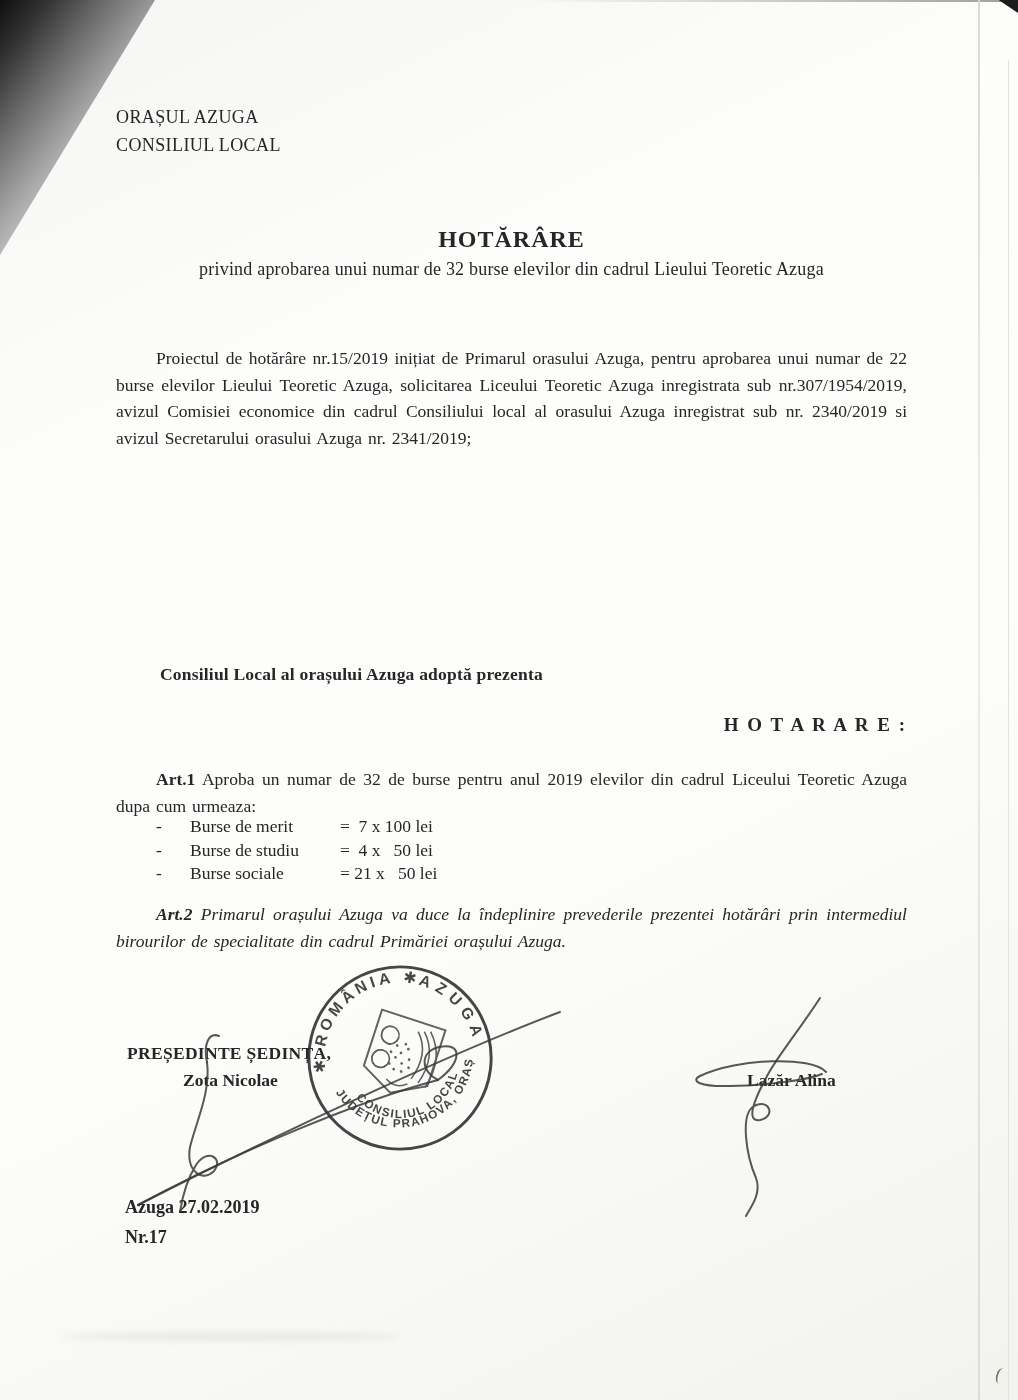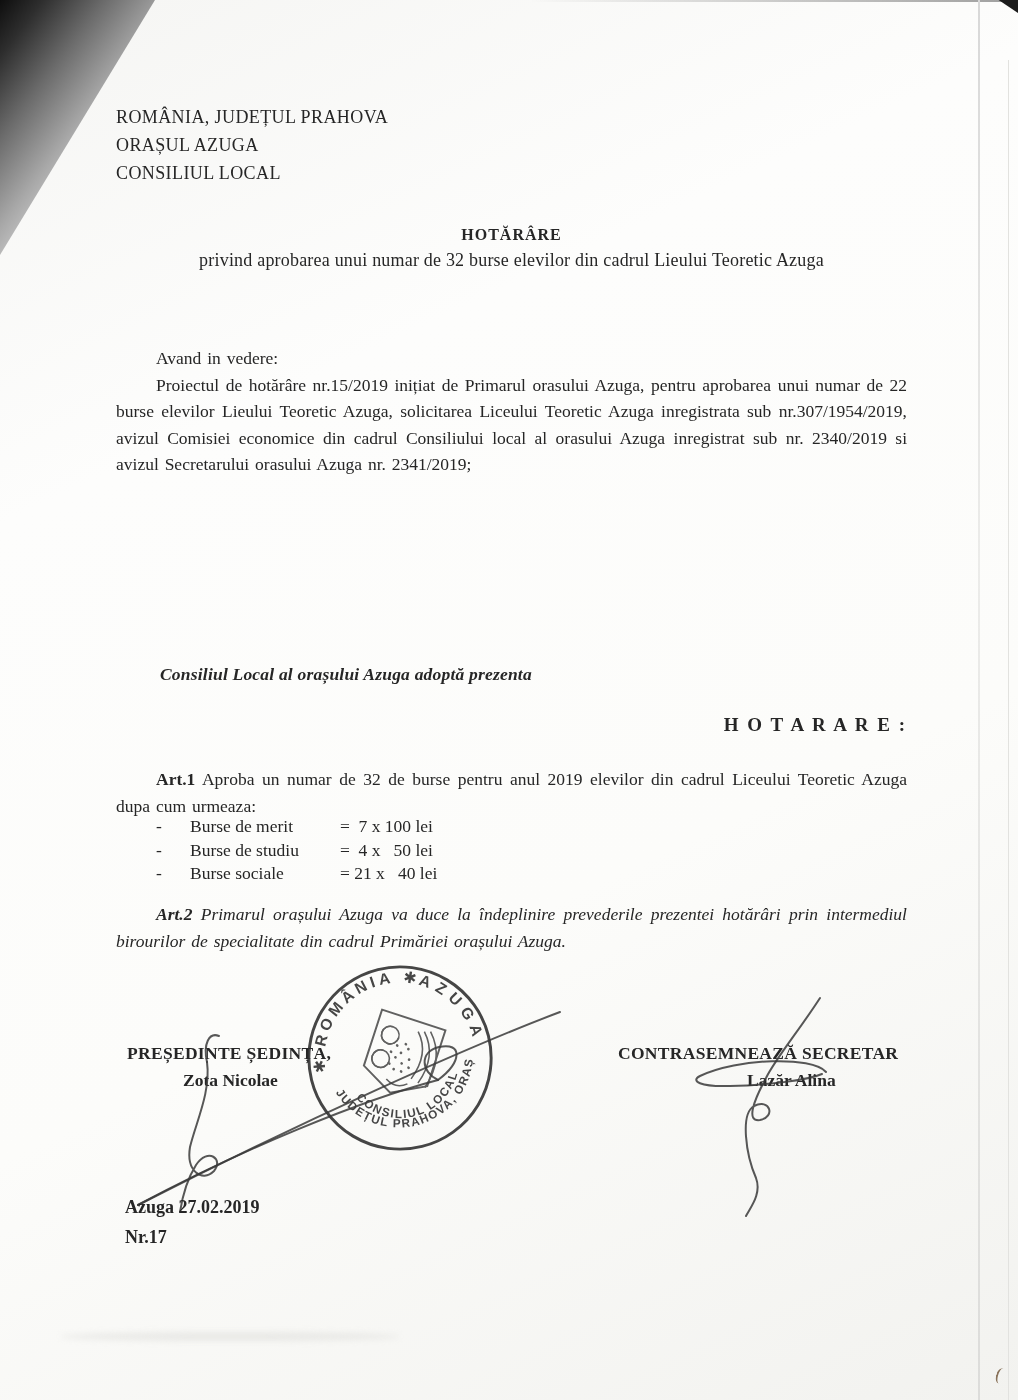--- a/index.html
+++ b/index.html
@@ -20,28 +20,28 @@
     background:linear-gradient(to bottom,#d8d8d8,#ececea 40%,#dcdcda);}
   .page-edge-line2{position:absolute;top:60px;bottom:0;right:9px;width:1px;background:#e2e2df;}
   .bottom-smudge{position:absolute;left:60px;top:1332px;width:340px;height:9px;background:#d7d7d4;
     opacity:.45;filter:blur(3px);border-radius:50%;}
   .bottom-right-mark{position:absolute;right:12px;top:1368px;width:8px;height:16px;
     border-left:2.5px solid #6f5335;border-radius:70% 30% 40% 60%;transform:rotate(14deg);opacity:.8;}
   
   .abs{position:absolute;}
   .header{left:116px;top:103px;font-size:18px;line-height:28px;letter-spacing:.4px;}
   .title-block{left:116px;top:226px;width:791px;text-align:center;}
-  .doc-title{font-weight:bold;font-size:16px;letter-spacing:1px;}
+  .doc-title{font-weight:bold;font-size:24px;letter-spacing:1px;}
   .doc-subtitle{font-size:18px;margin-top:6px;letter-spacing:.2px;}
   .body-text{font-size:17.5px;line-height:26.5px;text-align:justify;word-spacing:1.5px;}
   .preamble{left:116px;top:345px;width:791px;}
   .preamble p{margin:0;text-indent:40px;}
   .intro-line{text-align:left;}
   .legal{left:116px;top:599px;width:791px;line-height:27px;}
-  .adoption{left:160px;top:664px;font-weight:bold;font-size:17.5px;letter-spacing:.2px;font-style:italic;}
+  .adoption{left:160px;top:664px;font-weight:bold;font-size:17.5px;letter-spacing:.2px;}
   .decision-heading{left:116px;top:714px;width:791px;text-align:right;font-weight:bold;
     font-size:19px;letter-spacing:2px;}
   .art1{left:116px;top:766px;width:791px;}
   .bold{font-weight:bold;}
   .bursary-list{left:156px;top:815px;width:500px;font-size:17.5px;line-height:23.5px;}
   .bursary-item{display:flex;}
   .bursary-bullet{width:34px;}
   .bursary-label{width:150px;}
   .bursary-value{white-space:pre;}
   .art2{left:116px;top:901px;width:791px;font-style:italic;}
@@ -66,32 +66,30 @@
 
   <div class="corner-fold"></div>
   <div class="top-edge-line"></div>
   <div class="corner-nick"></div>
   <div class="page-edge-line"></div>
   <div class="page-edge-line2"></div>
   <div class="bottom-smudge"></div>
   <div class="bottom-right-mark"></div>
 
   <div class="abs header">
-    <div>ROMÂNIA, JUDEȚUL PRAHOVA</div>
     <div>ORAȘUL AZUGA</div>
     <div>CONSILIUL LOCAL</div>
   </div>
 
   <div class="abs title-block">
     <div class="doc-title">HOTĂRÂRE</div>
     <div class="doc-subtitle">privind aprobarea unui numar de 32 burse elevilor din cadrul Lieului Teoretic Azuga</div>
   </div>
 
   <div class="abs preamble body-text">
-    <p class="intro-line">Avand in vedere:</p>
     <p>Proiectul de hotărâre nr.15/2019  inițiat de Primarul orasului Azuga, pentru aprobarea unui numar de 22 burse elevilor Lieului Teoretic Azuga, solicitarea Liceului Teoretic Azuga inregistrata sub nr.307/1954/2019, avizul Comisiei economice din cadrul Consiliului local al orasului Azuga inregistrat sub nr. 2340/2019 si avizul Secretarului orasului Azuga nr. 2341/2019;</p>
   </div>
 
 
   <div class="abs adoption">Consiliul Local al orașului Azuga adoptă prezenta</div>
   <div class="abs decision-heading">H O T A R A R E :</div>
 
   <div class="abs art1 body-text">
     <p style="margin:0;text-indent:40px;">
       <span class="bold">Art.1</span><span> Aproba un numar de 32 de burse pentru anul 2019 elevilor din cadrul Liceului Teoretic Azuga dupa cum urmeaza:</span>
@@ -105,33 +103,32 @@
       <span class="bursary-value">=  7 x 100 lei</span>
     </div>
     <div class="bursary-item">
       <span class="bursary-bullet">-</span>
       <span class="bursary-label">Burse de studiu</span>
       <span class="bursary-value">=  4 x   50 lei</span>
     </div>
     <div class="bursary-item">
       <span class="bursary-bullet">-</span>
       <span class="bursary-label">Burse sociale</span>
-      <span class="bursary-value">= 21 x   40 lei</span>
+      <span class="bursary-value">= 21 x   50 lei</span>
     </div>
   </div>
 
   <div class="abs art2 body-text">
     <p style="margin:0;text-indent:40px;">
       <span class="bold">Art.2</span><span>  Primarul orașului Azuga va duce la îndeplinire prevederile prezentei hotărâri prin intermediul birourilor de specialitate din cadrul Primăriei orașului Azuga.</span>
     </p>
   </div>
 
   <div class="abs president-title sig-title">PREȘEDINTE ȘEDINȚA,</div>
   <div class="abs president-name sig-name">Zota Nicolae</div>
-  <div class="abs secretary-title sig-title">CONTRASEMNEAZĂ SECRETAR</div>
   <div class="abs secretary-name sig-name">Lazăr Alina</div>
 
   <svg class="abs stamp-svg" width="208" height="196" viewBox="0 0 200 200">
     <defs>
       <path id="ringTop" d="M 23,100 A 77,77 0 0 1 177,100 A 77,77 0 0 1 23,100"></path>
       <path id="ringBottomOuter" d="M 26,112 A 76,76 0 0 0 174,112"></path>
       <path id="ringBottomInner" d="M 43,120 A 60,60 0 0 0 157,120"></path>
     </defs>
     <g transform="rotate(-14 100 100)" stroke="#2d2d2d">
       <circle cx="100" cy="100" r="93" fill="none" stroke-width="3"></circle>

